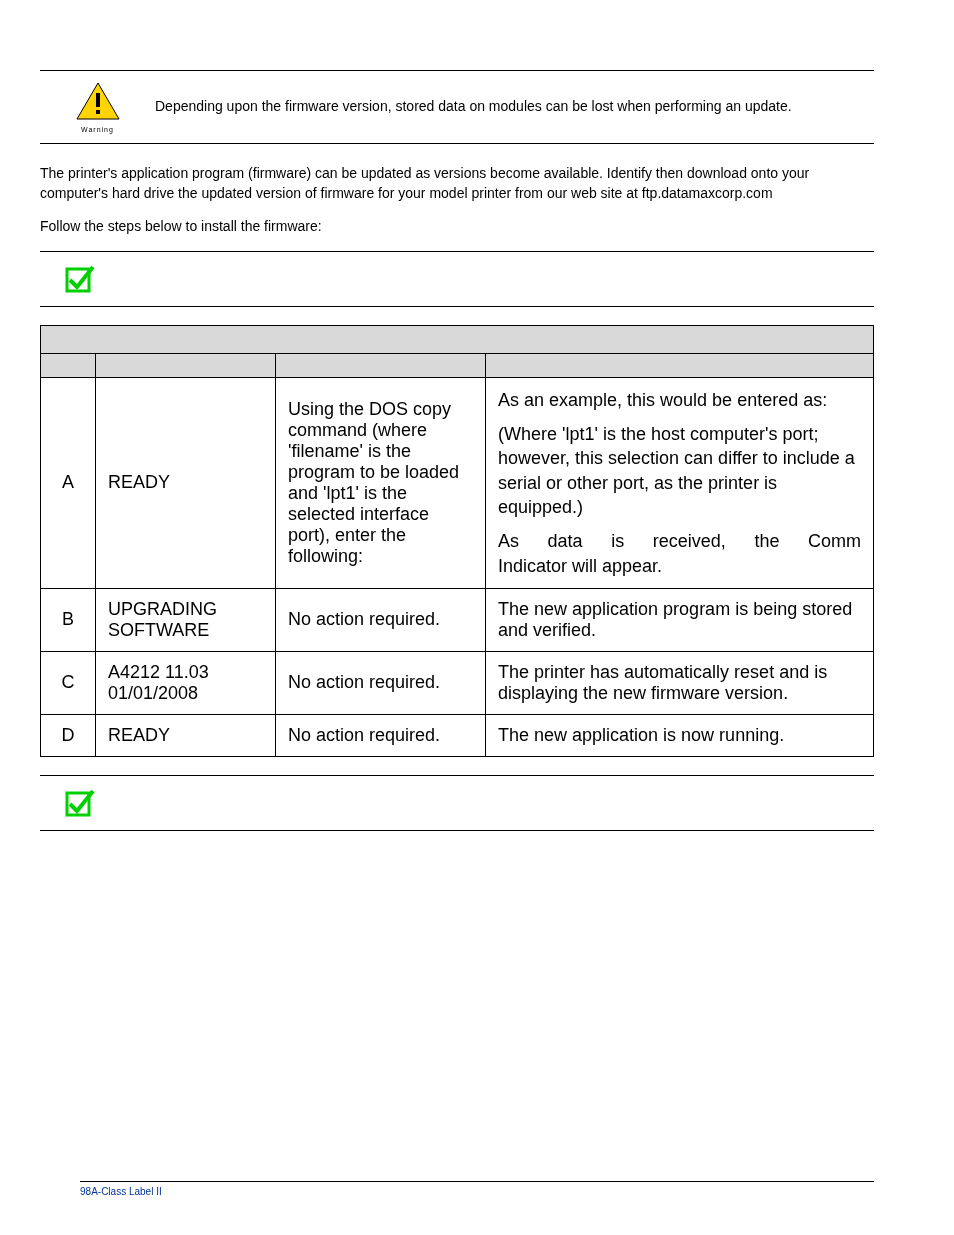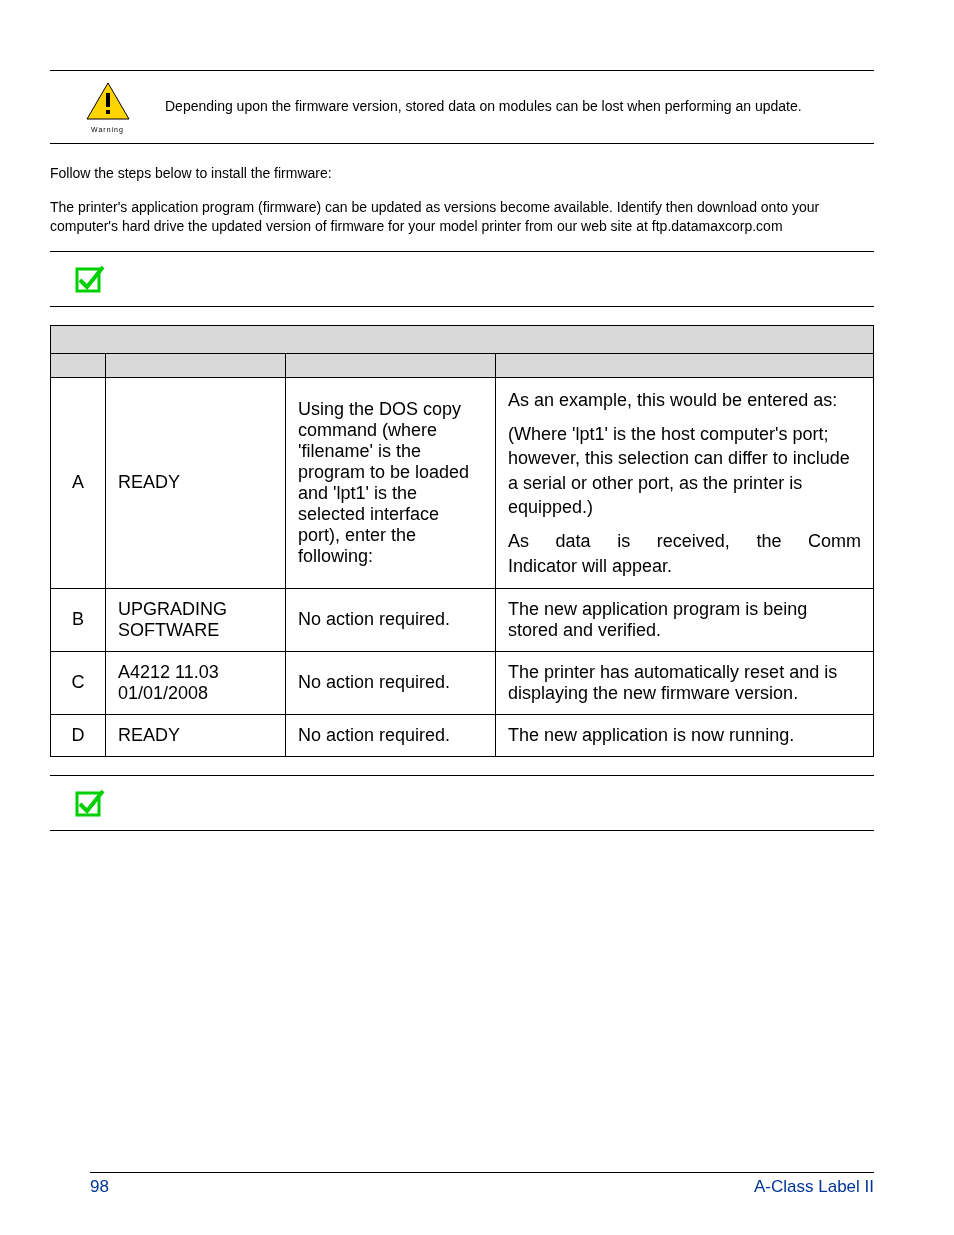--- a/index.html
+++ b/index.html
@@ -9,21 +9,20 @@
     color: #000;
     background: #fff;
     margin: 0;
     padding: 0;
     width: 954px;
   }
   .page {
     padding: 70px 80px 40px 40px;
     min-height: 1235px;
     position: relative;
-    margin-left: 10px;
   }
   .warning-box {
     border-top: 1px solid #000;
     border-bottom: 1px solid #000;
     display: flex;
     align-items: center;
     padding: 10px 0;
     margin-bottom: 20px;
   }
   .warning-icon-cell {
@@ -93,23 +92,23 @@
   .multi-para p:last-child { margin-bottom: 0; }
   .justify-last { text-align: justify; text-align-last: justify; }
   .footer {
     position: absolute;
     bottom: 38px;
     left: 80px;
     right: 80px;
     border-top: 1px solid #000;
     padding-top: 4px;
     display: flex;
-    justify-content: space-between;
+    justify-content: flex-start;
     color: #003399;
-    font-size: 17px;
+    font-size: 10px;
   }
 </style>
 </head>
 <body>
 
 <div class="page">
 
   <div class="warning-box">
     <div class="warning-icon-cell">
       <span class="warning-triangle">
@@ -117,22 +116,22 @@
           <polygon points="23,2 44,38 2,38" fill="#ffd400" stroke="#000" stroke-width="1"></polygon>
           <rect x="21" y="12" width="4" height="14" fill="#000"></rect>
           <rect x="21" y="29" width="4" height="4" fill="#000"></rect>
         </svg>
       </span>
       <div class="warning-label">Warning</div>
     </div>
     <div class="warning-text">Depending upon the firmware version, stored data on modules can be lost when performing an update.</div>
   </div>
 
+  <p class="body-para">The printer's application program (firmware) can be updated as versions become available. Identify then download onto your computer's hard drive the updated version of firmware for your model printer from our web site at ftp.datamaxcorp.com</p>
   <p class="body-para">Follow the steps below to install the firmware:</p>
-  <p class="body-para">The printer's application program (firmware) can be updated as versions become available. Identify then download onto your computer's hard drive the updated version of firmware for your model printer from our web site at ftp.datamaxcorp.com</p>
 
   <div class="note-box">
     <span class="checkmark-icon">
       <svg width="30" height="28" viewBox="0 0 30 28">
         <rect x="2" y="4" width="22" height="22" fill="none" stroke="#00d000" stroke-width="3"></rect>
         <path d="M5 15 L12 22 L28 2" fill="none" stroke="#00d000" stroke-width="4"></path>
       </svg>
     </span>
   </div>
 

